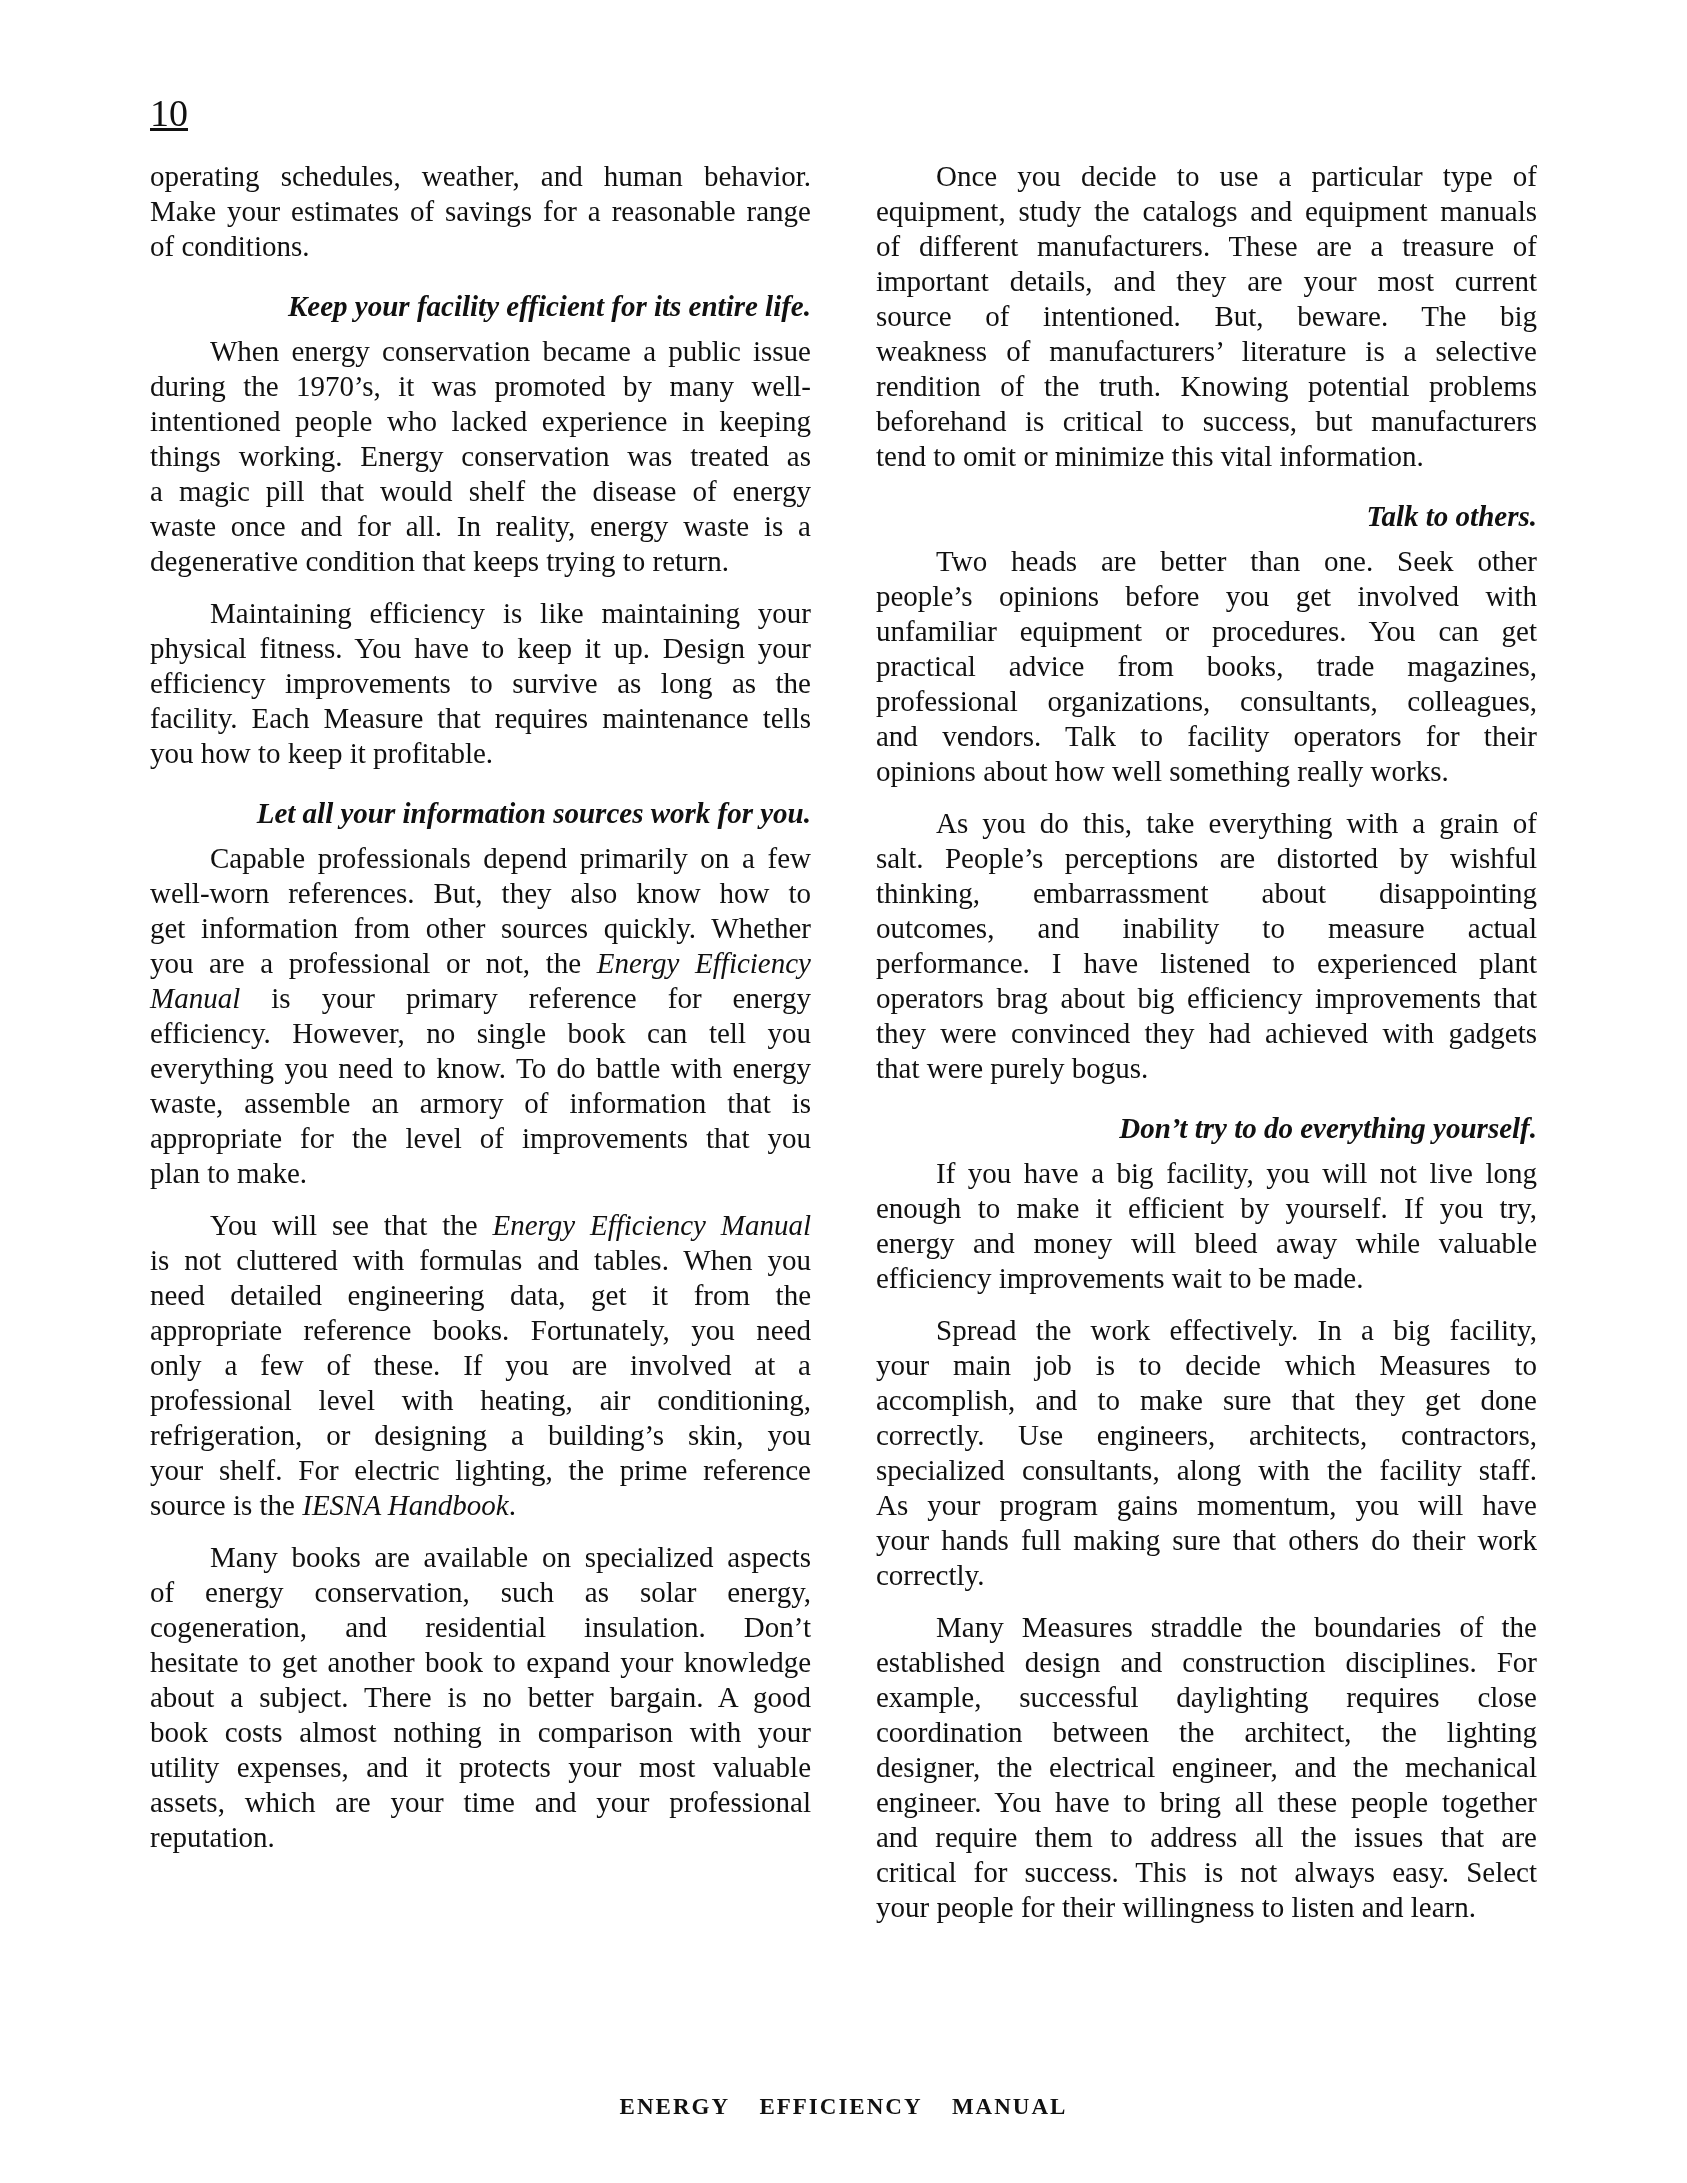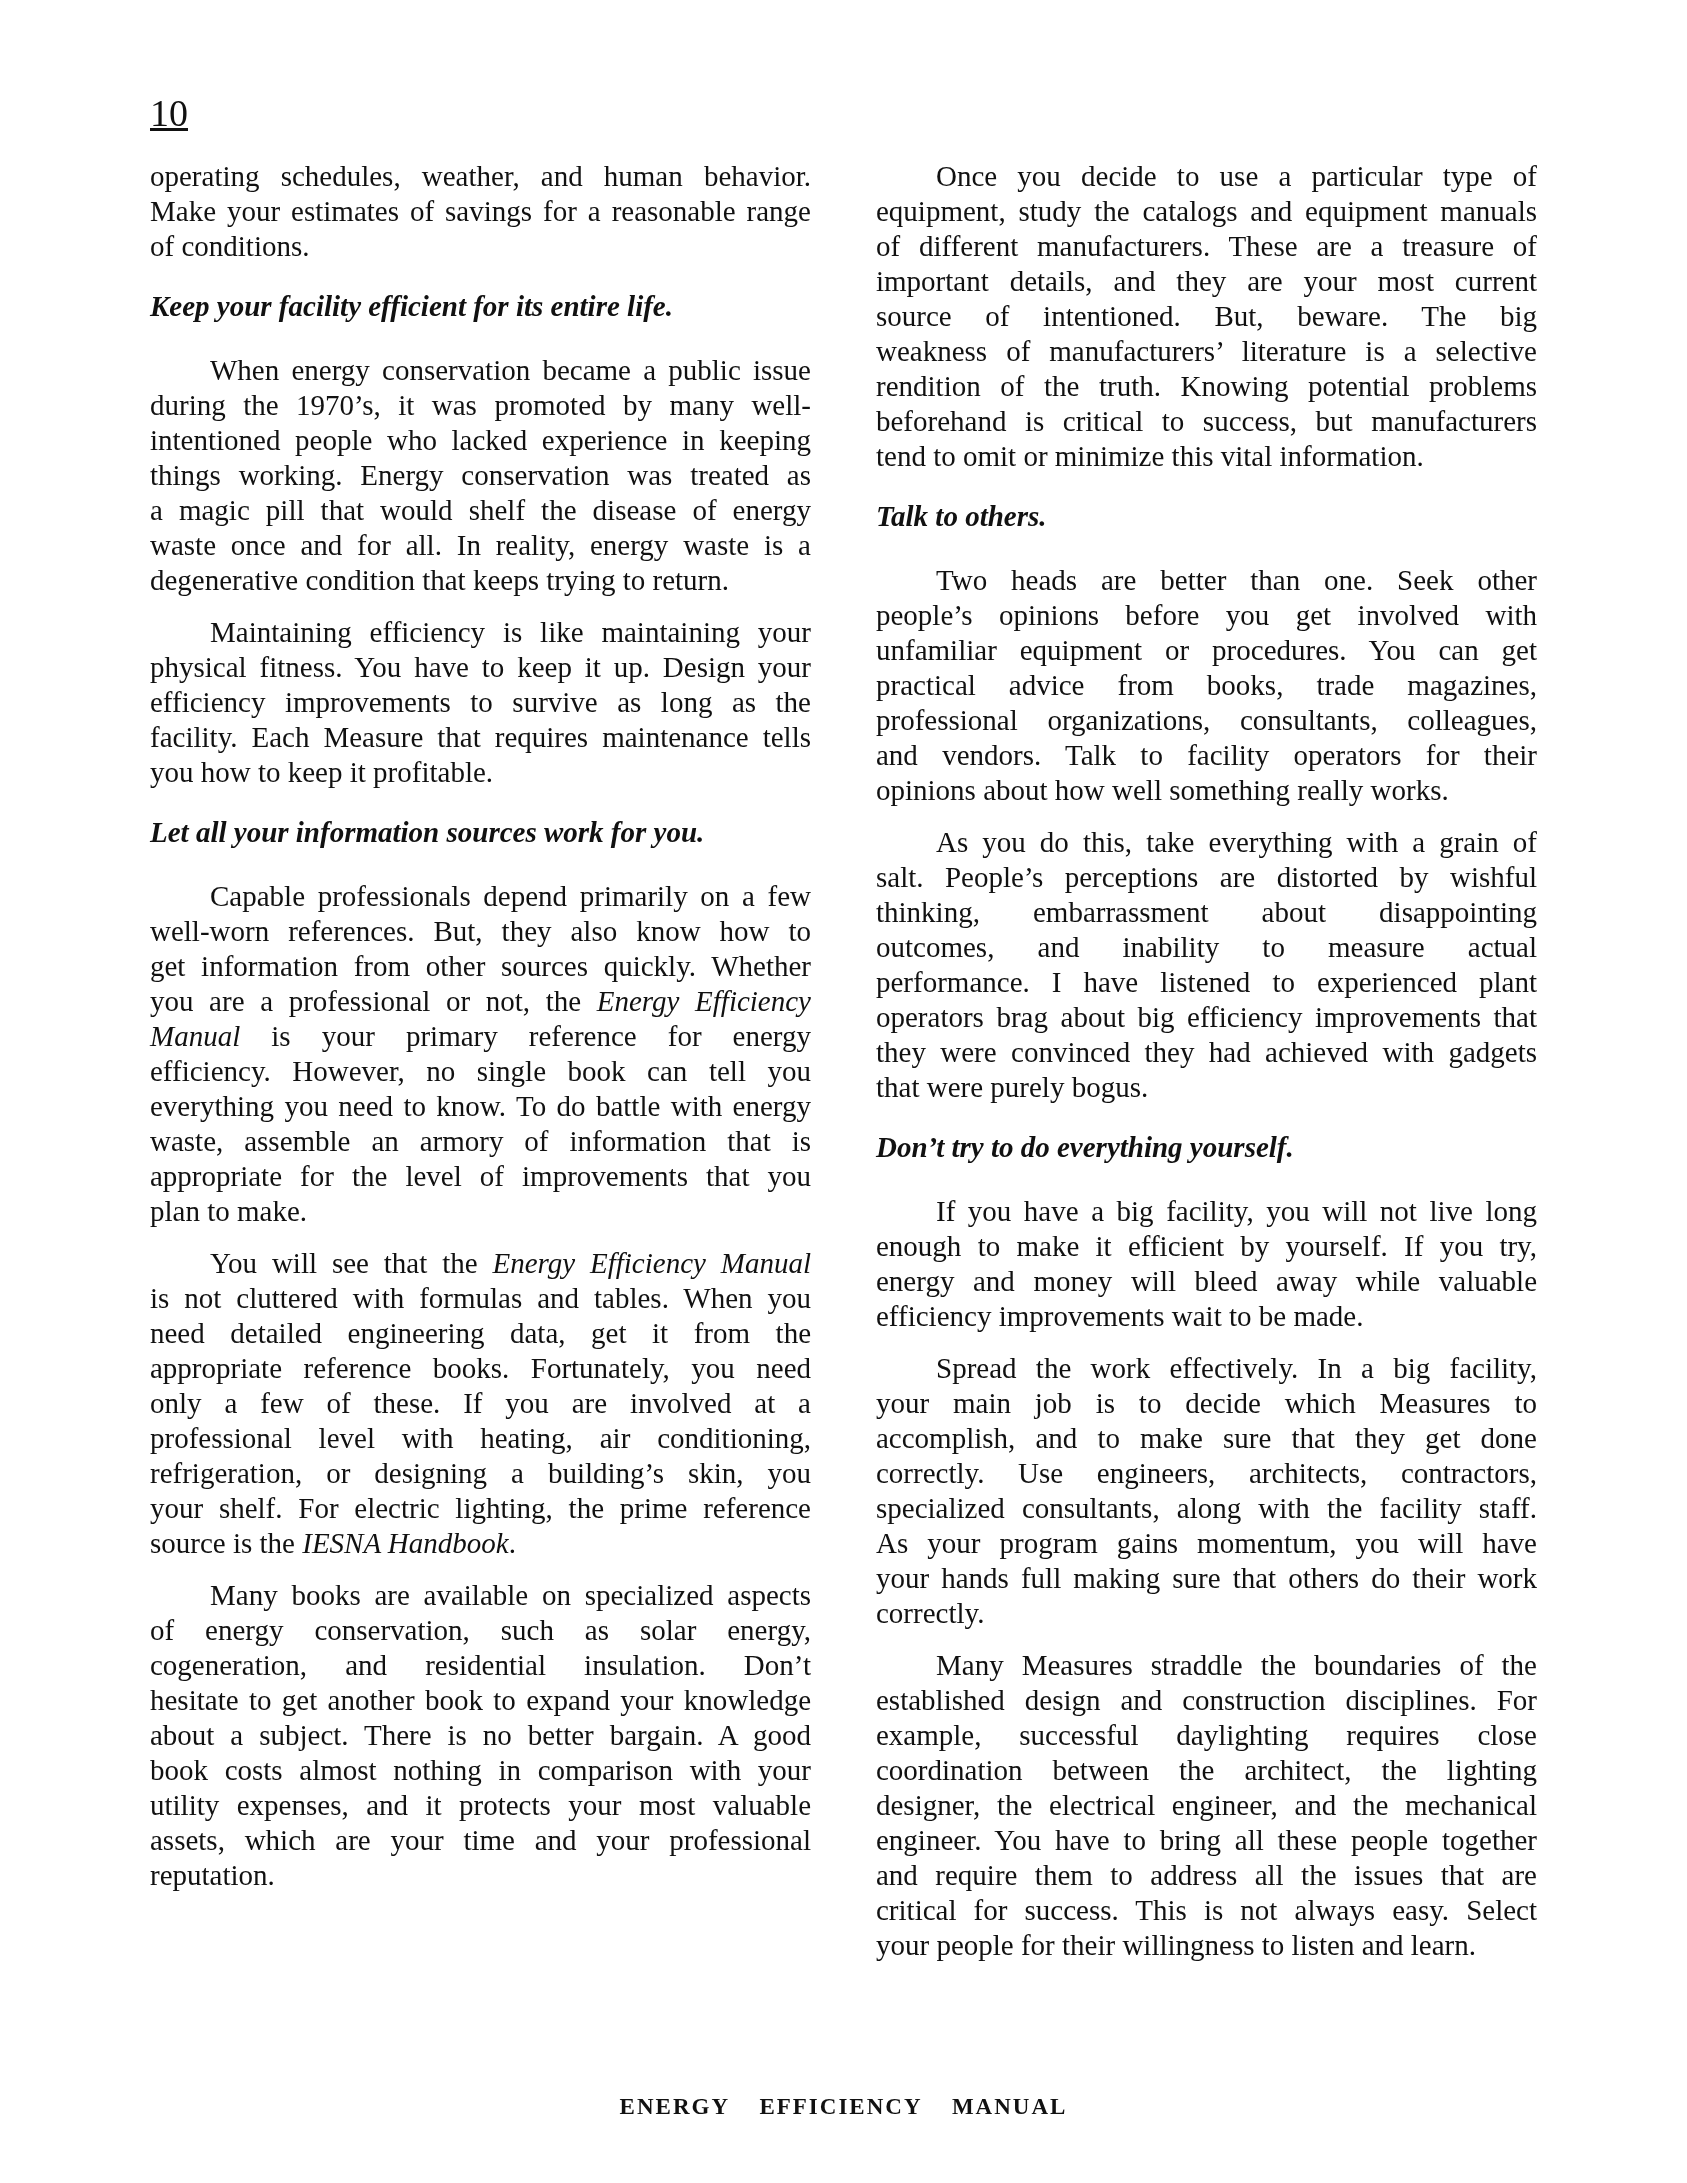--- a/index.html
+++ b/index.html
@@ -7,24 +7,24 @@
          font-family: "Liberation Serif", "DejaVu Serif", serif; color: #111111; }
   .page-number { position: absolute; left: 150px; top: 95px; font-size: 38px; line-height: 36px; text-decoration: underline; }
   .column { position: absolute; top: 159px; width: 661px; }
   .col-left { left: 150px; }
   .col-right { left: 876px; }
   .line { display: block; white-space: nowrap; font-size: 29px; line-height: 35px;
           height: 35px; text-align: justify; text-align-last: justify; overflow: visible; }
   .line.last { text-align-last: left; }
   .para { margin: 0; }
   .para + .para { margin-top: 17px; }
-  .heading + .para { margin-top: 29px; }
+  .heading + .para { margin-top: 10px; }
   .para + .heading { margin-top: 25px; }
   .para .line.first { padding-left: 60px; }
-  .heading { font-weight: bold; font-style: italic; font-size: 29px; line-height: 35px; height: 35px; white-space: nowrap; margin: 0; }
+  .heading { font-weight: bold; font-style: italic; font-size: 29px; line-height: 35px; height: 35px; white-space: nowrap; margin: 0; text-align: right; }
   .em { font-style: italic; }
   .footer { position: absolute; left: 0; width: 1687px; top: 2091px; text-align: center;
             font-size: 23px; font-weight: bold; letter-spacing: 2px; word-spacing: 22.5px; line-height: 32px; }
 </style>
 </head>
 <body>
 
 <div class="page-number">10</div>
 
 <div class="column col-left">

